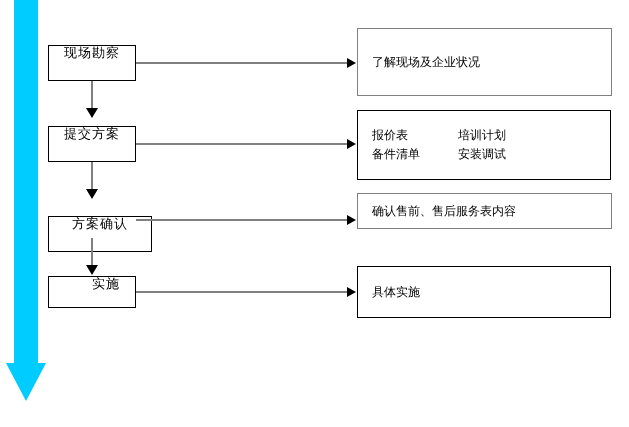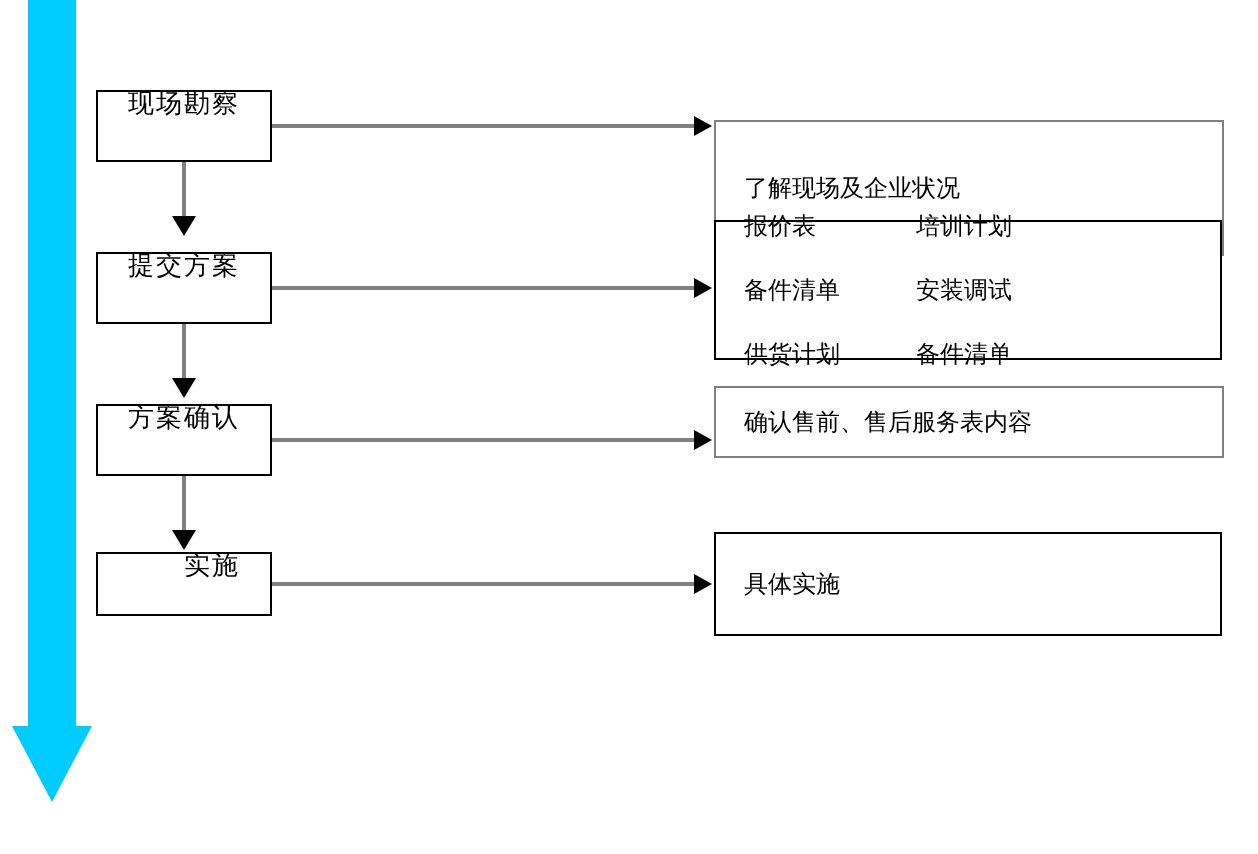--- a/index.html
+++ b/index.html
@@ -57,21 +57,21 @@
     position: absolute;
     left: 14px;
     top: 0;
     right: 4px;
     bottom: 0;
     display: flex;
     flex-direction: column;
     justify-content: center;
   }
   .detail-lines.spaced { gap: 11px; }
-  .detail-lines.tight  { gap: 17px; }
+  .detail-lines.tight  { gap: 4px; }
 
   .detail-line {
     font-size: 12px;
     color: #000000;
     line-height: 15px;
     white-space: nowrap;
   }
   .detail-line .col-a {
     display: inline-block;
     width: 86px;
@@ -117,21 +117,21 @@
     <polygon points="14,0 38,0 38,363 46,363 26,401 6,363 14,363" fill="#00ccff"></polygon>
   </svg>
 
   <div class="proc-box" style="left:48px; top:45px; width:88px; height:36px;">
     <span class="proc-label">现场勘察</span>
   </div>
 
   <div class="h-conn" style="left:136px; top:62px; width:212px;"></div>
   <div class="h-head" style="left:347px; top:58px;"></div>
 
-  <div class="detail-box gray-border" style="left:357px; top:28px; width:255px; height:68px;margin-top:32px;">
+  <div class="detail-box gray-border" style="left:357px; top:28px; width:255px; height:68px;">
     <div class="detail-lines spaced">
       <div class="detail-line">了解现场及企业状况</div>
     </div>
   </div>
 
   <div class="v-conn" style="left:91px; top:81px; height:29px;"></div>
   <div class="v-head" style="left:86px; top:108px;"></div>
 
   <div class="proc-box" style="left:48px; top:126px; width:88px; height:36px;">
     <span class="proc-label">提交方案</span>
@@ -141,30 +141,27 @@
   <div class="h-head" style="left:347px; top:139px;"></div>
 
   <div class="detail-box" style="left:357px; top:110px; width:254px; height:70px;">
     <div class="detail-lines tight">
       <div class="detail-line">
         <span class="col-a">报价表</span><span class="col-b">培训计划</span>
       </div>
       <div class="detail-line">
         <span class="col-a">备件清单</span><span class="col-b">安装调试</span>
       </div>
-      <div class="detail-line">
-        <span class="col-a">供货计划</span><span class="col-b">备件清单</span>
-      </div>
     </div>
   </div>
 
   <div class="v-conn" style="left:91px; top:162px; height:29px;"></div>
   <div class="v-head" style="left:86px; top:189px;"></div>
 
-  <div class="proc-box" style="left:48px; top:202px; width:88px; height:36px;">
+  <div class="proc-box" style="left:48px; top:216px; width:104px; height:36px;">
     <span class="proc-label">方案确认</span>
   </div>
 
   <div class="h-conn" style="left:136px; top:219px; width:212px;"></div>
   <div class="h-head" style="left:347px; top:215px;"></div>
 
   <div class="detail-box gray-border" style="left:357px; top:193px; width:255px; height:36px;">
     <div class="detail-lines">
       <div class="detail-line">确认售前、售后服务表内容</div>
     </div>

